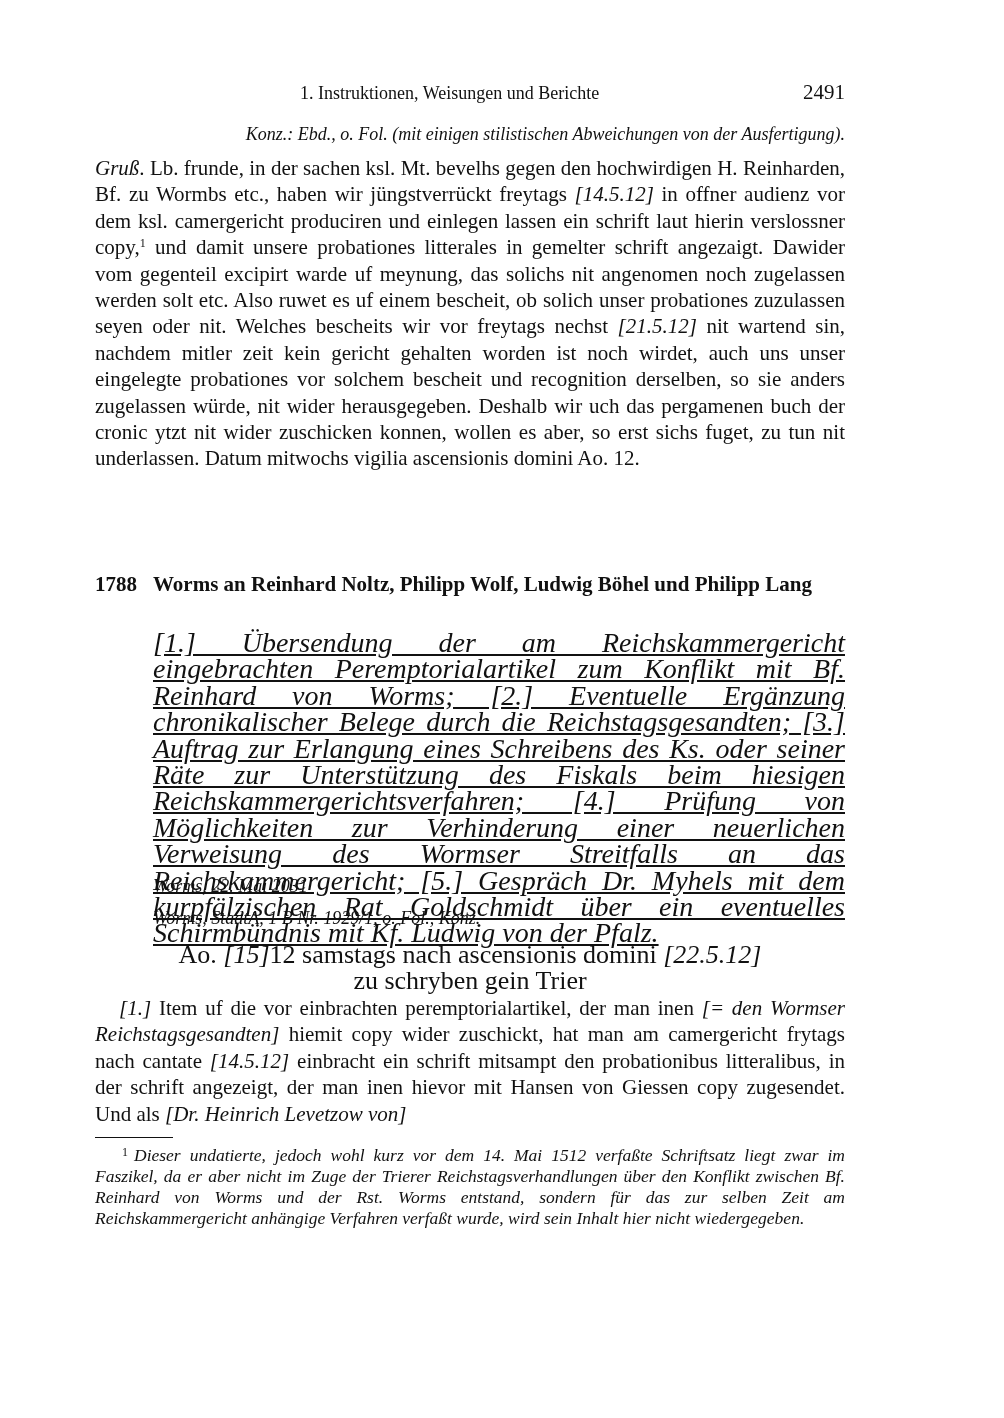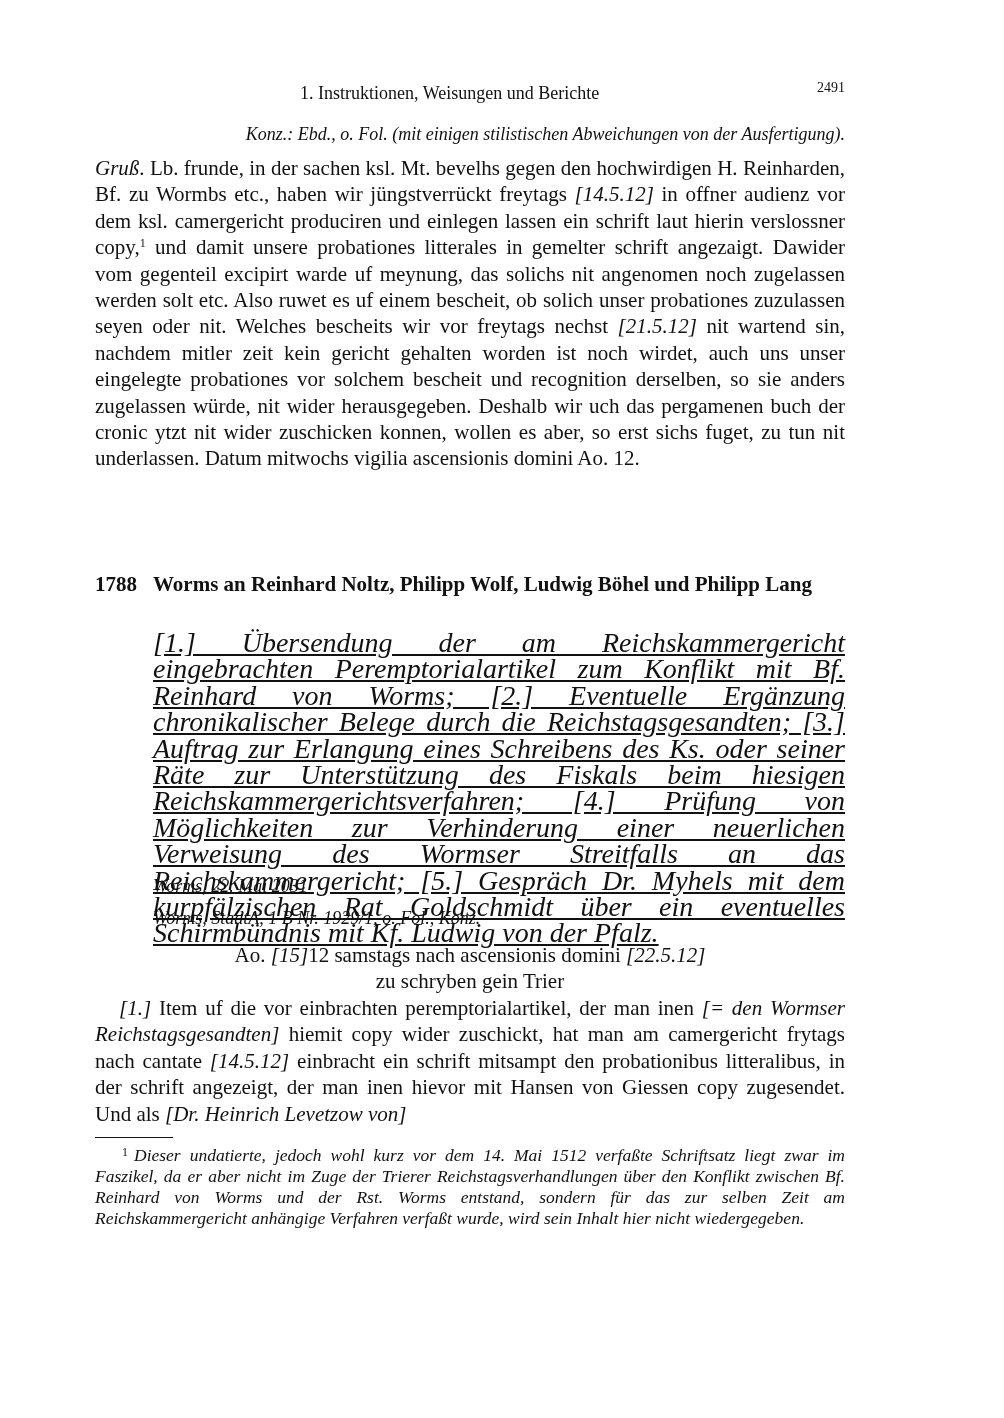--- a/index.html
+++ b/index.html
@@ -1,33 +1,33 @@
 <!DOCTYPE html>
 <html><head>
 <meta charset="utf-8">
 <style>
   html, body { margin: 0; padding: 0; background: #ffffff; }
   body { width: 1004px; height: 1418px; position: relative; overflow: hidden;
          font-family: "Liberation Serif", "DejaVu Serif", serif; color: #111; }
   .page { position: absolute; left: 95px; top: 0; width: 750px; }
   .running-head { position: absolute; top: 80px; left: 0; width: 750px; height: 26px; font-size: 18px; }
   .running-title { position: absolute; left: 205px; top: 3px; }
-  .page-number { position: absolute; right: 0; top: 0; font-size: 14px; }
+  .page-number { position: absolute; right: 0; top: 0; font-size: 21px; }
   .source-line { position: absolute; top: 124px; left: 60px; width: 690px; font-size: 18px; font-style: italic; text-align: right; white-space: nowrap; }
   .body-text { position: absolute; left: 0; width: 750px; font-size: 21px; line-height: 26.4px; text-align: justify; }
   .body-text i { }
   .letter1 { top: 155px; }
   .doc-heading { position: absolute; top: 571px; left: 0; width: 750px; font-size: 21px; font-weight: bold; line-height: 27px; }
   .doc-num { position: absolute; left: 0; top: 0; }
   .doc-title { position: absolute; left: 58px; top: 0; width: 692px; }
   .regest { position: absolute; top: 630px; left: 58px; width: 692px; font-size: 28px; font-style: italic; line-height: 26.4px; text-align: justify; text-decoration: underline; }
   .meta { position: absolute; left: 58px; font-size: 18px; font-style: italic; }
   .meta-date { top: 876px; }
   .meta-source { top: 908px; font-family: Liberation Serif, serif; }
-  .dateline { position: absolute; top: 942px; left: 0; width: 750px; text-align: center; font-size: 21px; line-height: 26px; }
+  .dateline { position: absolute; top: 942px; left: 0; width: 750px; text-align: center; font-size: 26px; line-height: 26px; }
   .dateline i { font-style: italic; }
   .letter2 { top: 995px; text-indent: 24px; }
   .fn-rule { position: absolute; top: 1137px; left: 0; width: 78px; height: 0; border-top: 1px solid #111; }
   .footnote { position: absolute; top: 1142px; left: 0; width: 750px; font-size: 17.5px; font-style: italic; line-height: 21px; text-align: justify; }
   .fn-mark { font-style: normal; font-size: 12px; vertical-align: 5px; margin-left: 27px; margin-right: 6px; }
   sup { font-size: 12px; line-height: 0; vertical-align: 7px; }
 </style>
 </head>
 <body>
 

